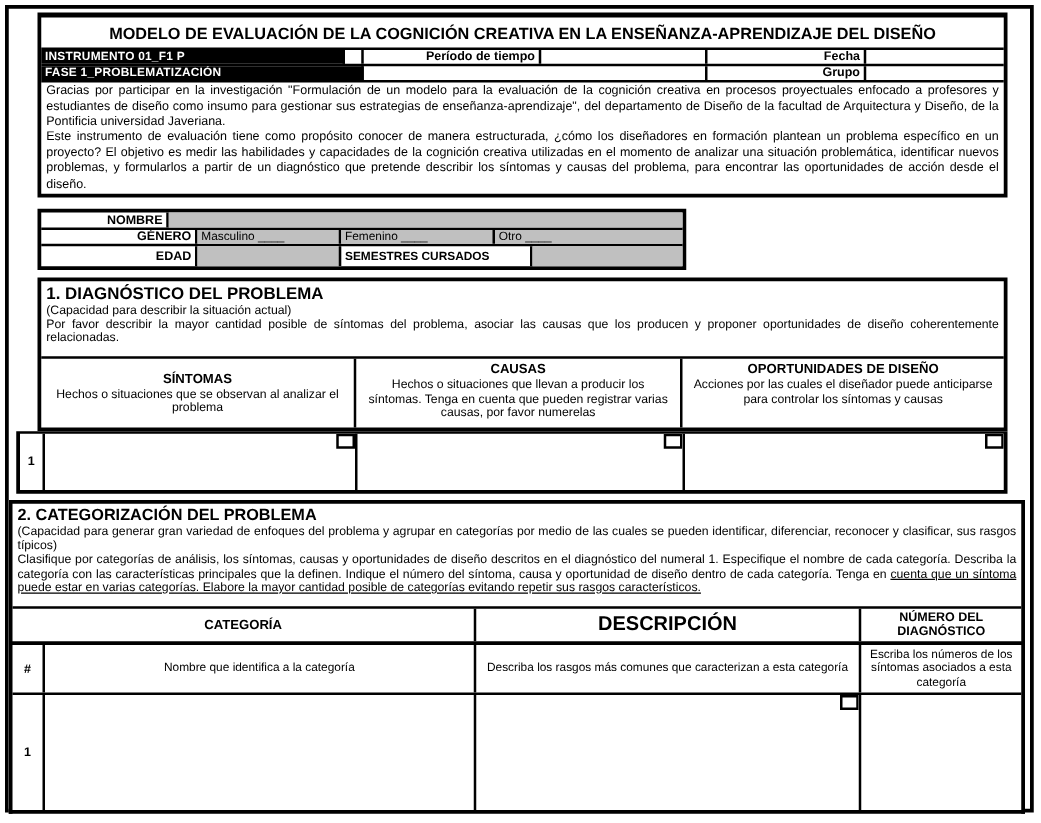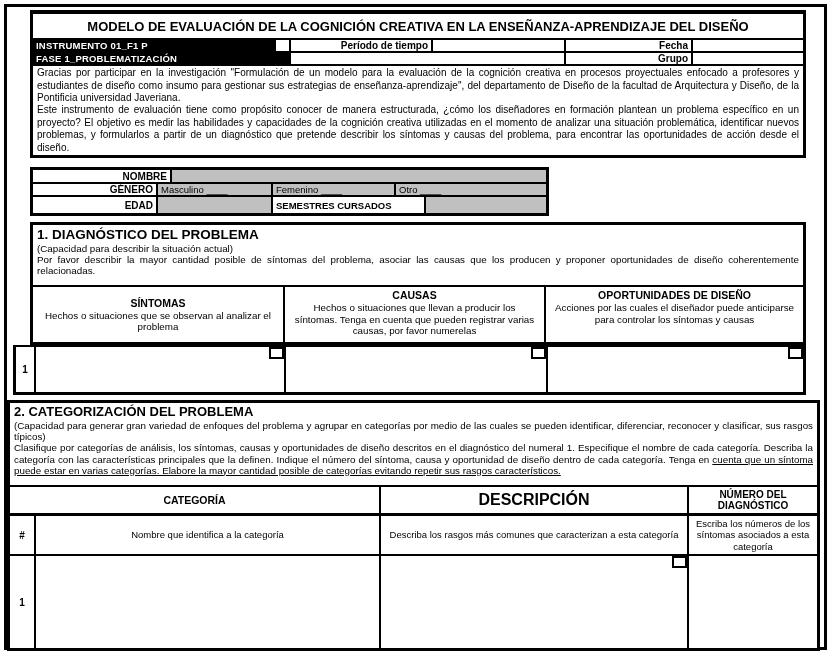--- a/index.html
+++ b/index.html
@@ -55,21 +55,21 @@
       <div class="cell" style="flex:1;"></div>
     </div>
     <div class="para" style="flex:1;">
       <p>Gracias por participar en la investigación "Formulación de un modelo para la evaluación de la cognición creativa en procesos proyectuales enfocado a profesores y estudiantes de diseño como insumo para gestionar sus estrategias de enseñanza-aprendizaje", del departamento de Diseño de la facultad de Arquitectura y Diseño, de la Pontificia universidad Javeriana.</p>
       <p>Este instrumento de evaluación tiene como propósito conocer de manera estructurada, ¿cómo los diseñadores en formación plantean un problema específico en un proyecto? El objetivo es medir las habilidades y capacidades de la cognición creativa utilizadas en el momento de analizar una situación problemática, identificar nuevos problemas, y formularlos a partir de un diagnóstico que pretende describir los síntomas y causas del problema, para encontrar las oportunidades de acción desde el diseño.</p>
     </div>
   </div>
 
   <div class="abs box" style="left:30px;top:167px;width:519px;height:49px;">
     <div class="row bb" style="height:14px;">
-      <div class="cell br bold-right" style="width:139px;">NOMBRE</div>
+      <div class="cell br bold-right" style="width:102px;">NOMBRE</div>
       <div class="cell gray" style="flex:1;"></div>
     </div>
     <div class="row bb" style="height:13px;">
       <div class="cell br bold-right" style="width:125px;">GÉNERO</div>
       <div class="cell br gray fill-left" style="width:115px;">Masculino ____</div>
       <div class="cell br gray fill-left" style="width:123px;">Femenino ____</div>
       <div class="cell gray fill-left" style="flex:1;">Otro ____</div>
     </div>
     <div class="row" style="flex:1;">
       <div class="cell br bold-right" style="width:125px;">EDAD</div>

